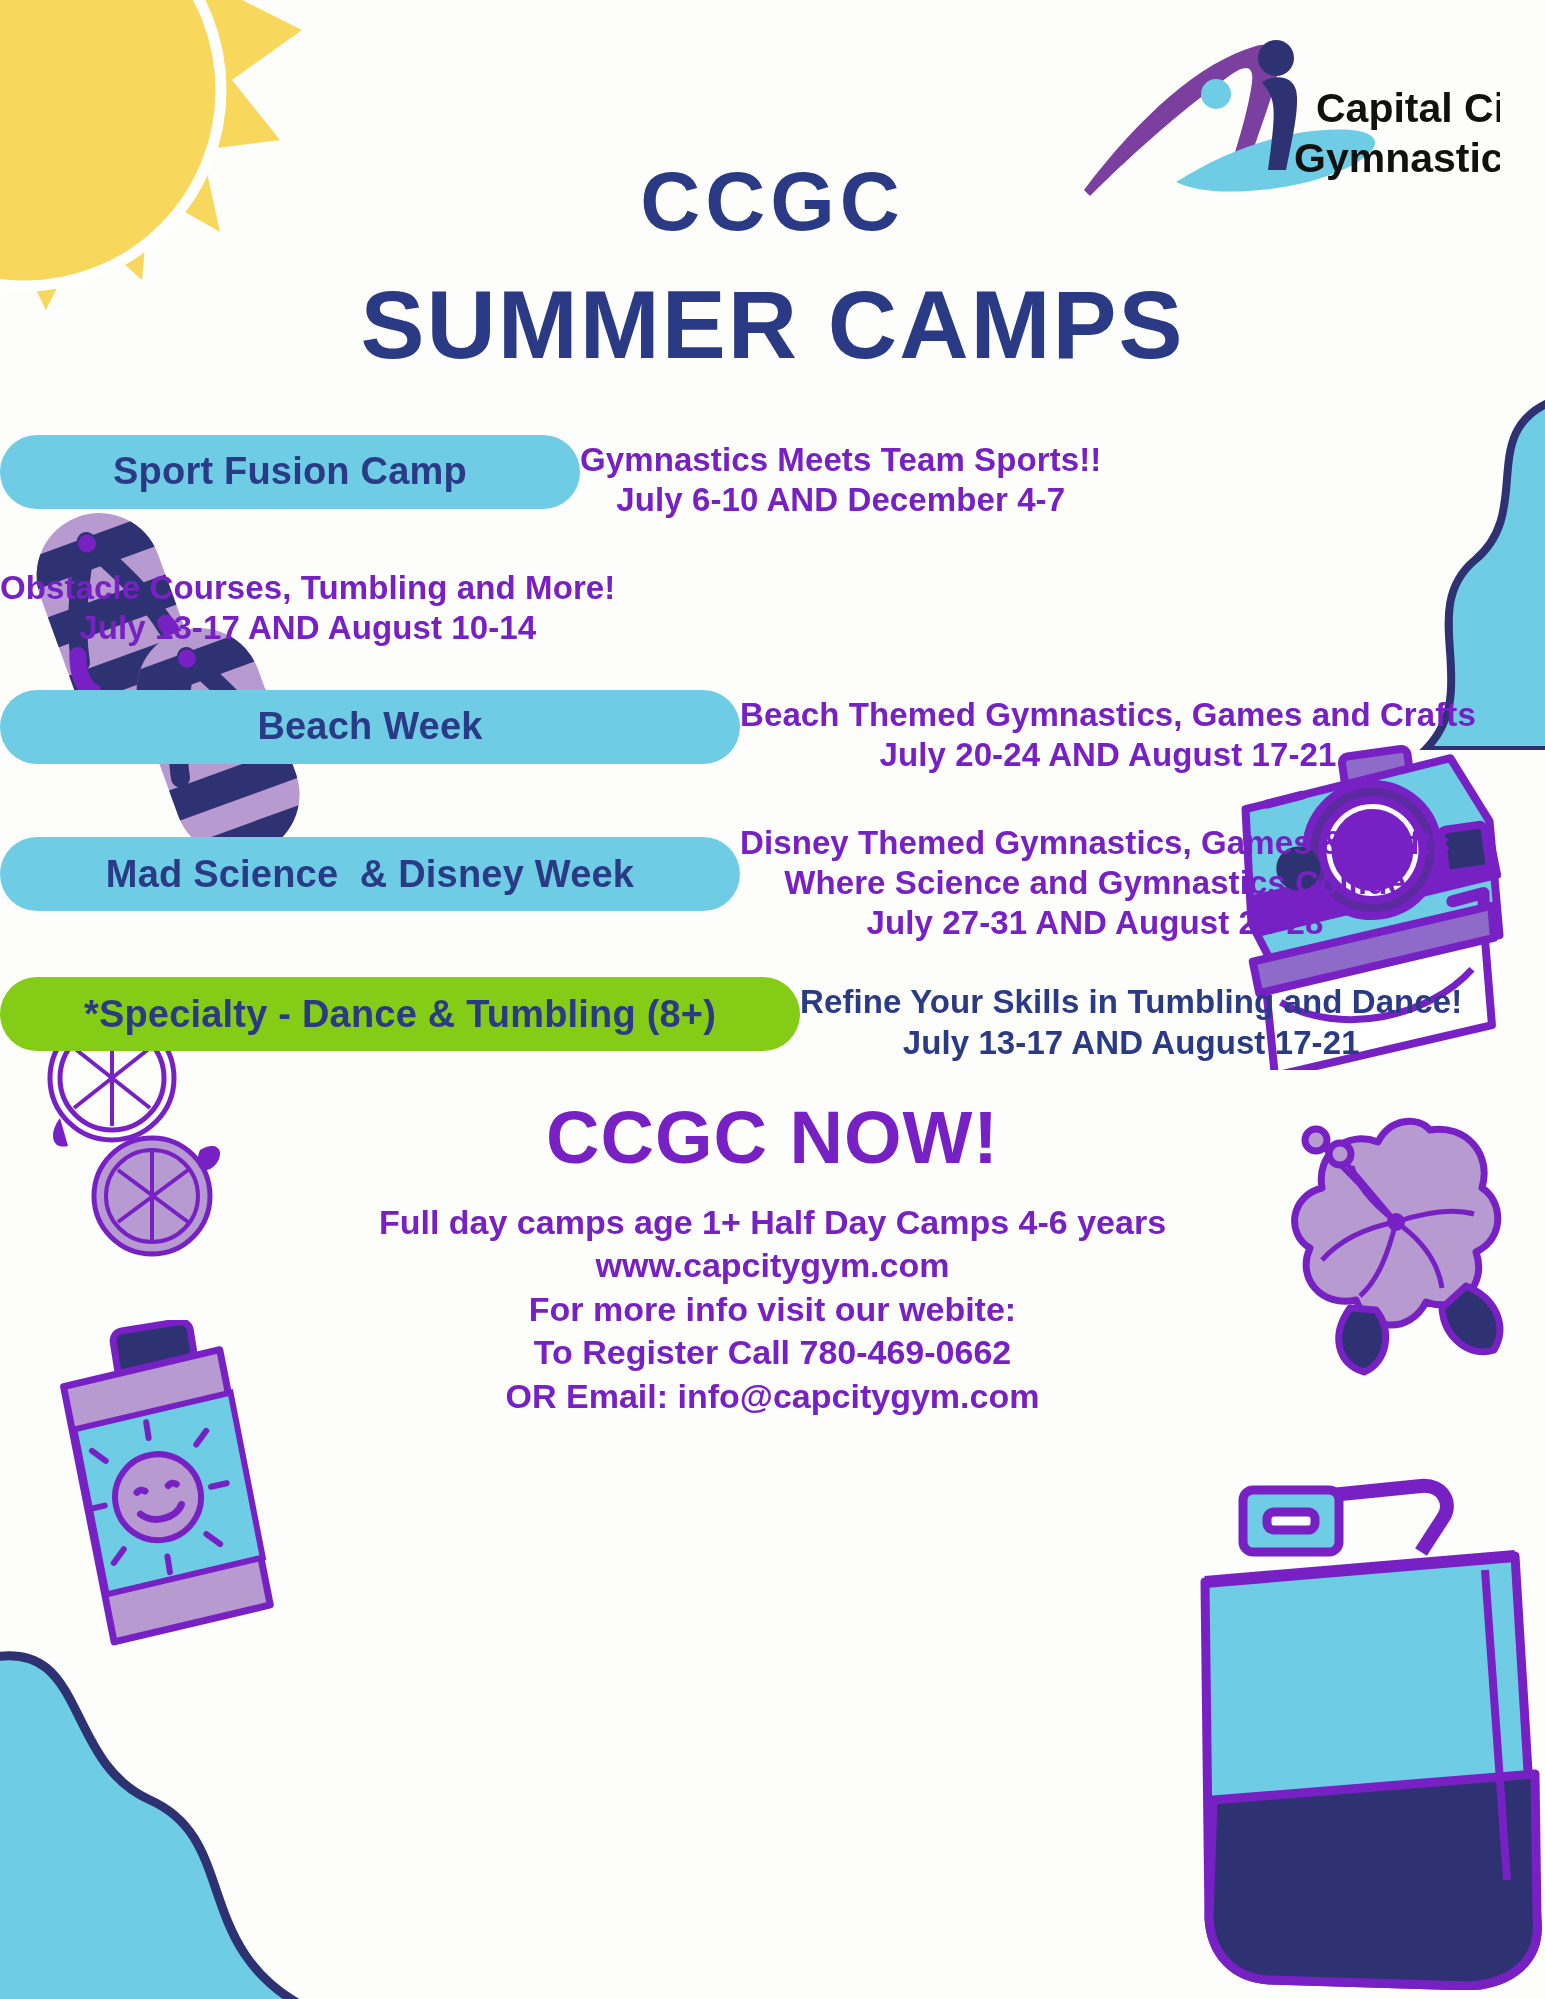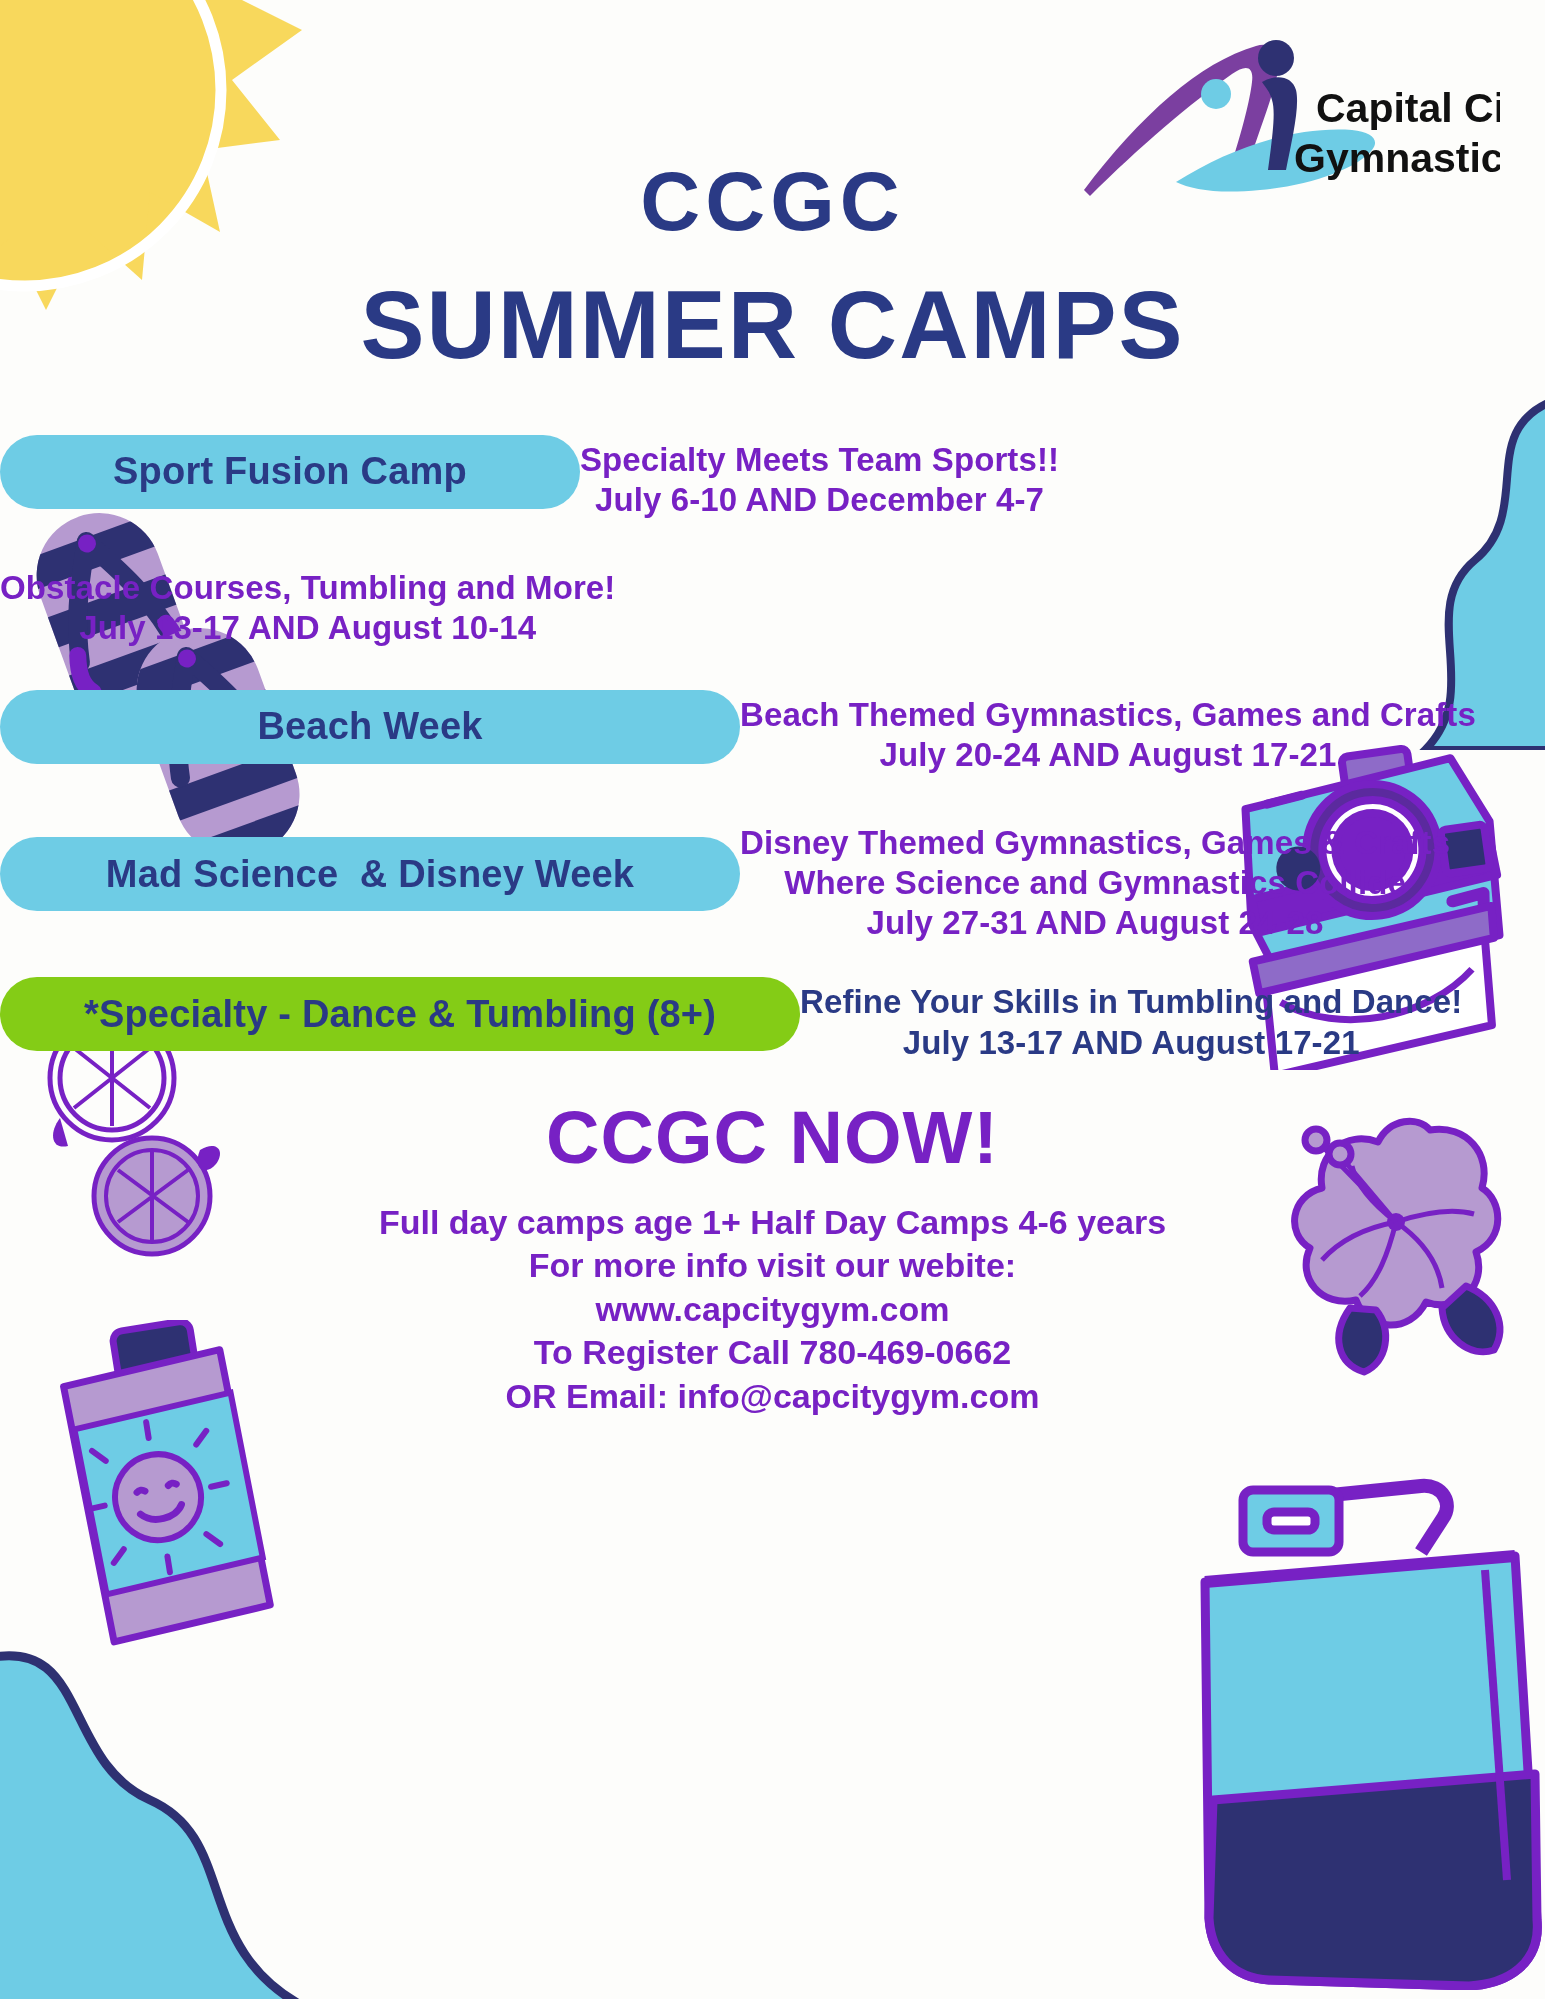--- a/index.html
+++ b/index.html
@@ -244,21 +244,21 @@
 <div class="content">
 
   <div class="ccgc-title">CCGC</div>
   <div class="summer-title">SUMMER CAMPS</div>
 
   <div class="camp-list">
 
     <div class="camp-block">
       <div class="pill blue" style="width:580px">Sport Fusion Camp</div>
       <div class="desc">
-        <div>Specialty Meets Team Sports!!</div>
+        <div>Gymnastics Meets Team Sports!!</div>
         <div>July 6-10 AND December 4-7</div>
       </div>
     </div>
     <div class="gap"></div>
 
     <div class="camp-block">
       <div class="desc">
         <div>Obstacle Courses, Tumbling and More!</div>
         <div>July 13-17 AND August 10-14</div>
       </div>
@@ -291,19 +291,19 @@
         <div>July 13-17 AND August 17-21</div>
       </div>
     </div>
 
   </div>
 
   <div class="join">CCGC NOW!</div>
 
   <div class="footer">
     <div>Full day camps age 1+ Half Day Camps 4-6 years</div>
+    <div>www.capcitygym.com</div>
     <div>For more info visit our webite:</div>
-    <div>www.capcitygym.com</div>
     <div>To Register Call 780-469-0662</div>
     <div>OR Email: info@capcitygym.com</div>
   </div>
 
 </div>
 
 </body></html>

